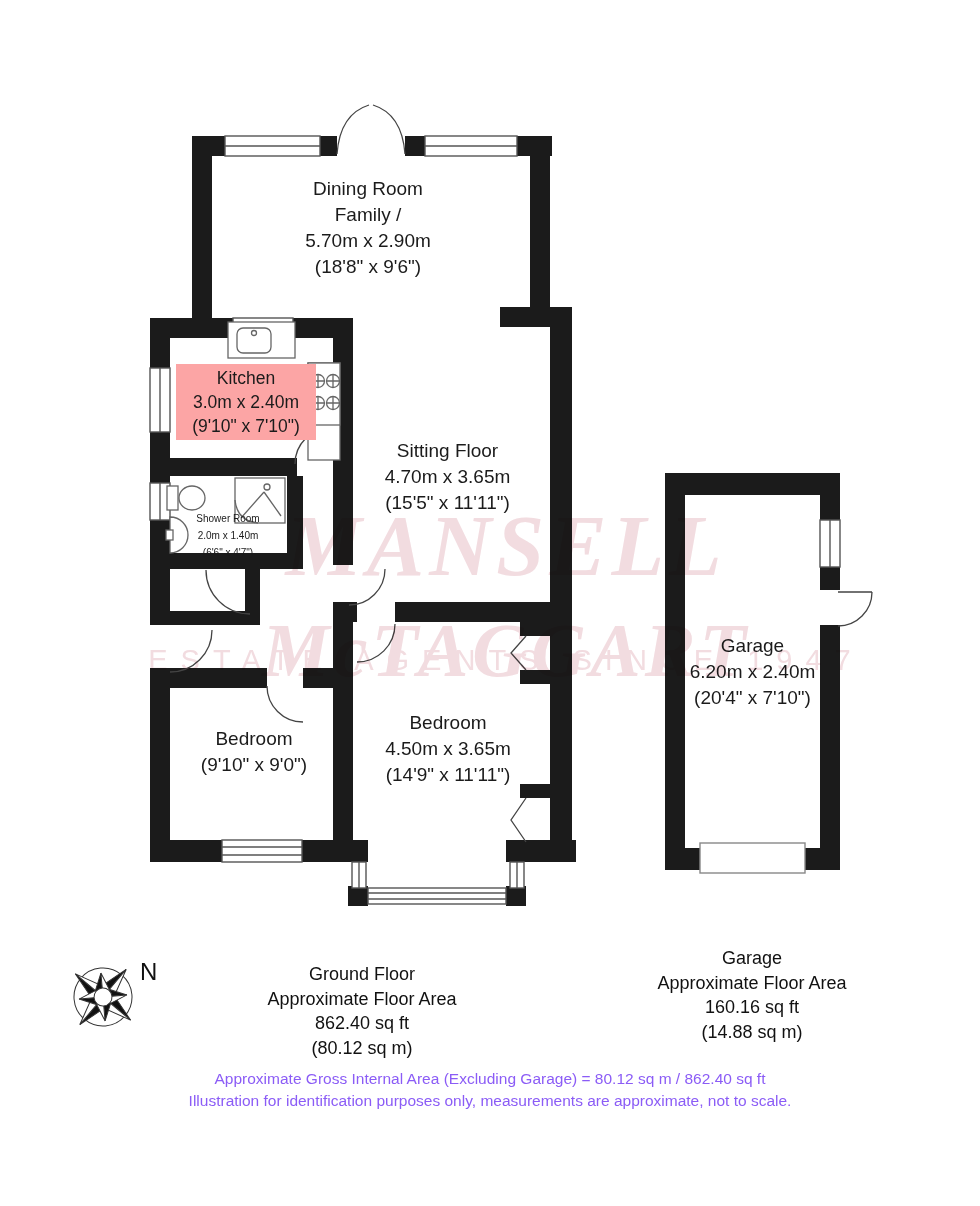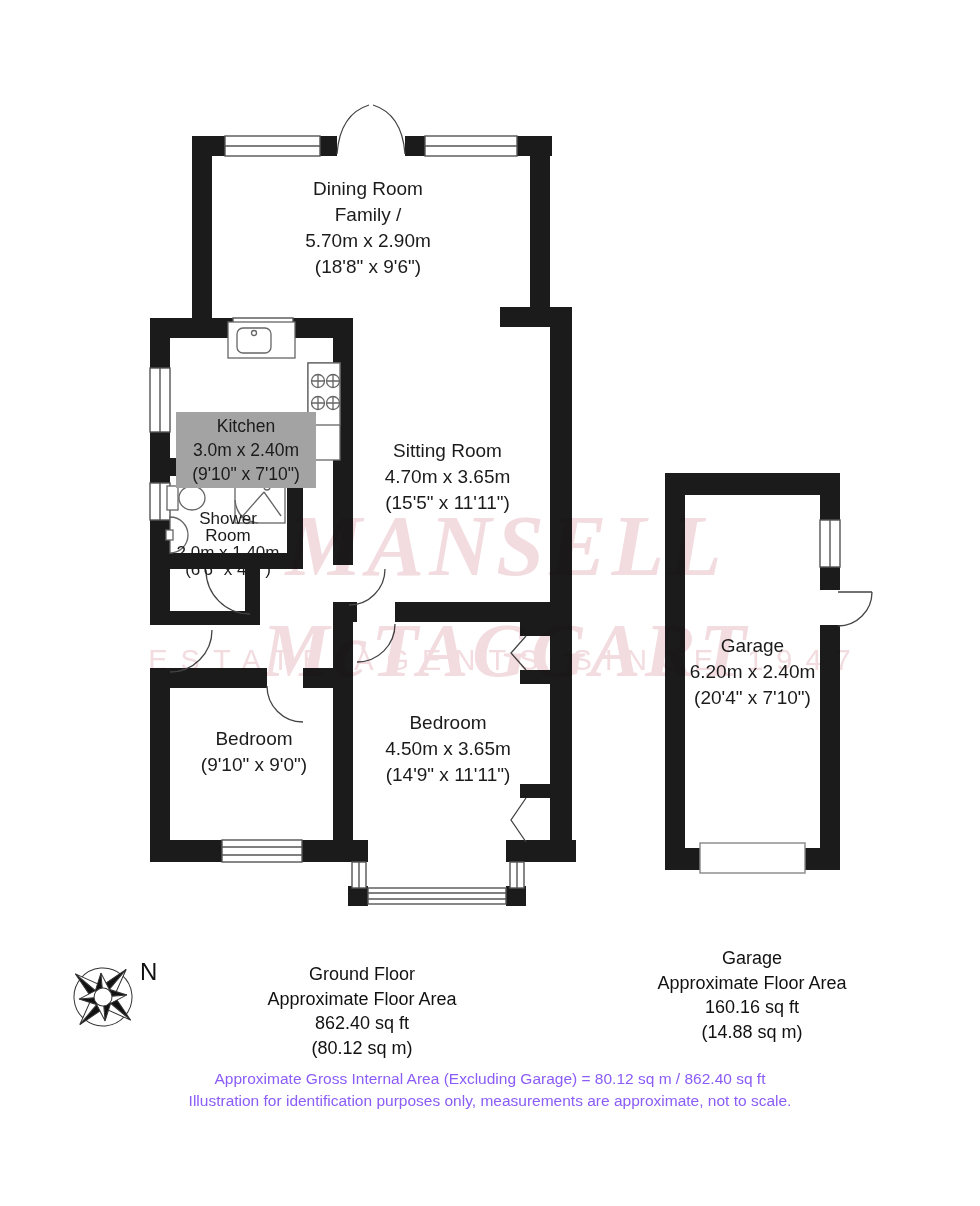--- a/index.html
+++ b/index.html
@@ -1,22 +1,22 @@
 <!DOCTYPE html>
 <html><head>
 <meta charset="utf-8">
 <style>
   html,body{margin:0;padding:0;background:#ffffff;}
   body{width:980px;height:1206px;position:relative;overflow:hidden;
        font-family:"Liberation Sans", sans-serif;color:#1b1b1b;}
   #plan-svg{position:absolute;left:0;top:0;}
   .label{position:absolute;text-align:center;line-height:26px;font-size:19px;color:#1b1b1b;}
   .label span{display:block;}
-  .label.small{font-size:17px;line-height:17px;}
-  .label.kitchen-bg{background:#a3a3a3;padding:2px 0;margin-top:48px;}
+  .label.small{font-size:10px;line-height:17px;}
+  .label.kitchen-bg{background:#fca5a5;padding:2px 0;}
   .summary{position:absolute;text-align:center;font-size:18px;line-height:24.5px;color:#111;}
   .summary span{display:block;}
   .footer{position:absolute;text-align:center;font-size:15.5px;line-height:22px;color:#8b5cf6;}
   .footer span{display:block;}
   .north-label{position:absolute;font-size:24px;color:#111;}
   .watermark{position:absolute;left:16px;top:0;width:924px;height:1206px;
              mix-blend-mode:multiply;pointer-events:none;}
   .wm-line{position:absolute;width:980px;text-align:center;
            font-family:"Liberation Serif", serif;font-style:italic;font-weight:bold;}
   .wm-1{top:496px;font-size:86px;letter-spacing:5px;}
@@ -226,21 +226,21 @@
   <span>(18'8" x 9'6")</span>
 </div>
 
 <div class="label kitchen-bg" style="left:176px;top:364px;width:140px;font-size:17.5px;line-height:24px;">
   <span>Kitchen</span>
   <span>3.0m x 2.40m</span>
   <span>(9'10" x 7'10")</span>
 </div>
 
 <div class="label" style="left:345px;top:438px;width:205px;">
-  <span>Sitting Room</span>
+  <span>Sitting Floor</span>
   <span>4.70m x 3.65m</span>
   <span>(15'5" x 11'11")</span>
 </div>
 
 <div class="label small" style="left:176px;top:510px;width:104px;">
   <span>Shower Room</span>
   <span>2.0m x 1.40m</span>
   <span>(6'6" x 4'7")</span>
 </div>
 

